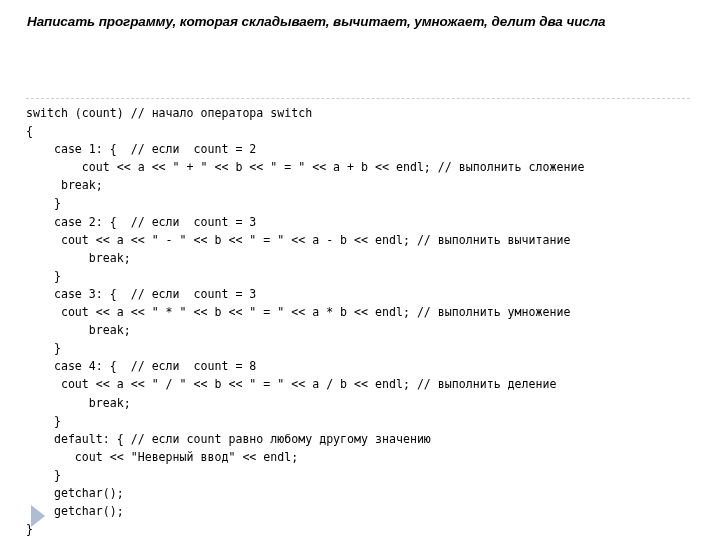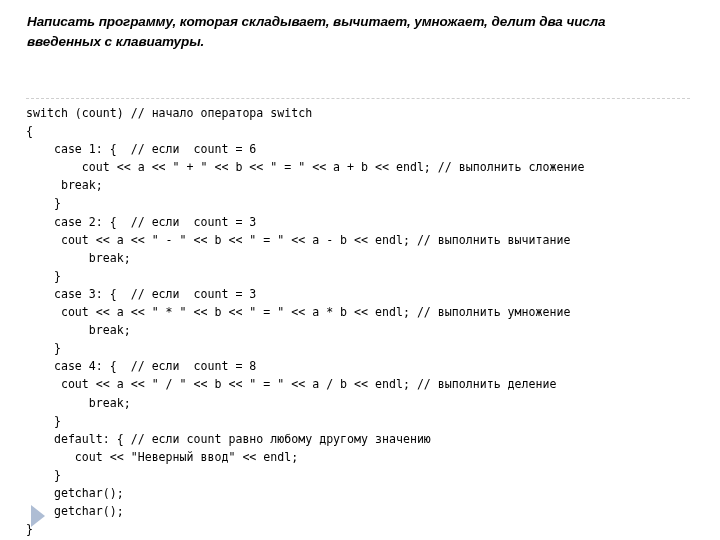--- a/index.html
+++ b/index.html
@@ -75,27 +75,26 @@
     border-left: 14px solid #aebdd4;
   }
 </style>
 </head>
 <body>
 
 <div id="slide">
 
   <div id="title-block">
     <div class="title-line">Написать программу, которая складывает, вычитает, умножает, делит два числа</div>
-    <div class="title-line">введенных с клавиатуры.</div>
   </div>
 
   <div id="code-block">
     <div class="code-line">switch (count) // начало оператора switch</div>
     <div class="code-line">{</div>
-    <div class="code-line">    case 1: {  // если  count = 6</div>
+    <div class="code-line">    case 1: {  // если  count = 2</div>
     <div class="code-line">        cout &lt;&lt; a &lt;&lt; " + " &lt;&lt; b &lt;&lt; " = " &lt;&lt; a + b &lt;&lt; endl; // выполнить сложение</div>
     <div class="code-line">     break;</div>
     <div class="code-line">    }</div>
     <div class="code-line">    case 2: {  // если  count = 3</div>
     <div class="code-line">     cout &lt;&lt; a &lt;&lt; " - " &lt;&lt; b &lt;&lt; " = " &lt;&lt; a - b &lt;&lt; endl; // выполнить вычитание</div>
     <div class="code-line">         break;</div>
     <div class="code-line">    }</div>
     <div class="code-line">    case 3: {  // если  count = 3</div>
     <div class="code-line">     cout &lt;&lt; a &lt;&lt; " * " &lt;&lt; b &lt;&lt; " = " &lt;&lt; a * b &lt;&lt; endl; // выполнить умножение</div>
     <div class="code-line">         break;</div>

